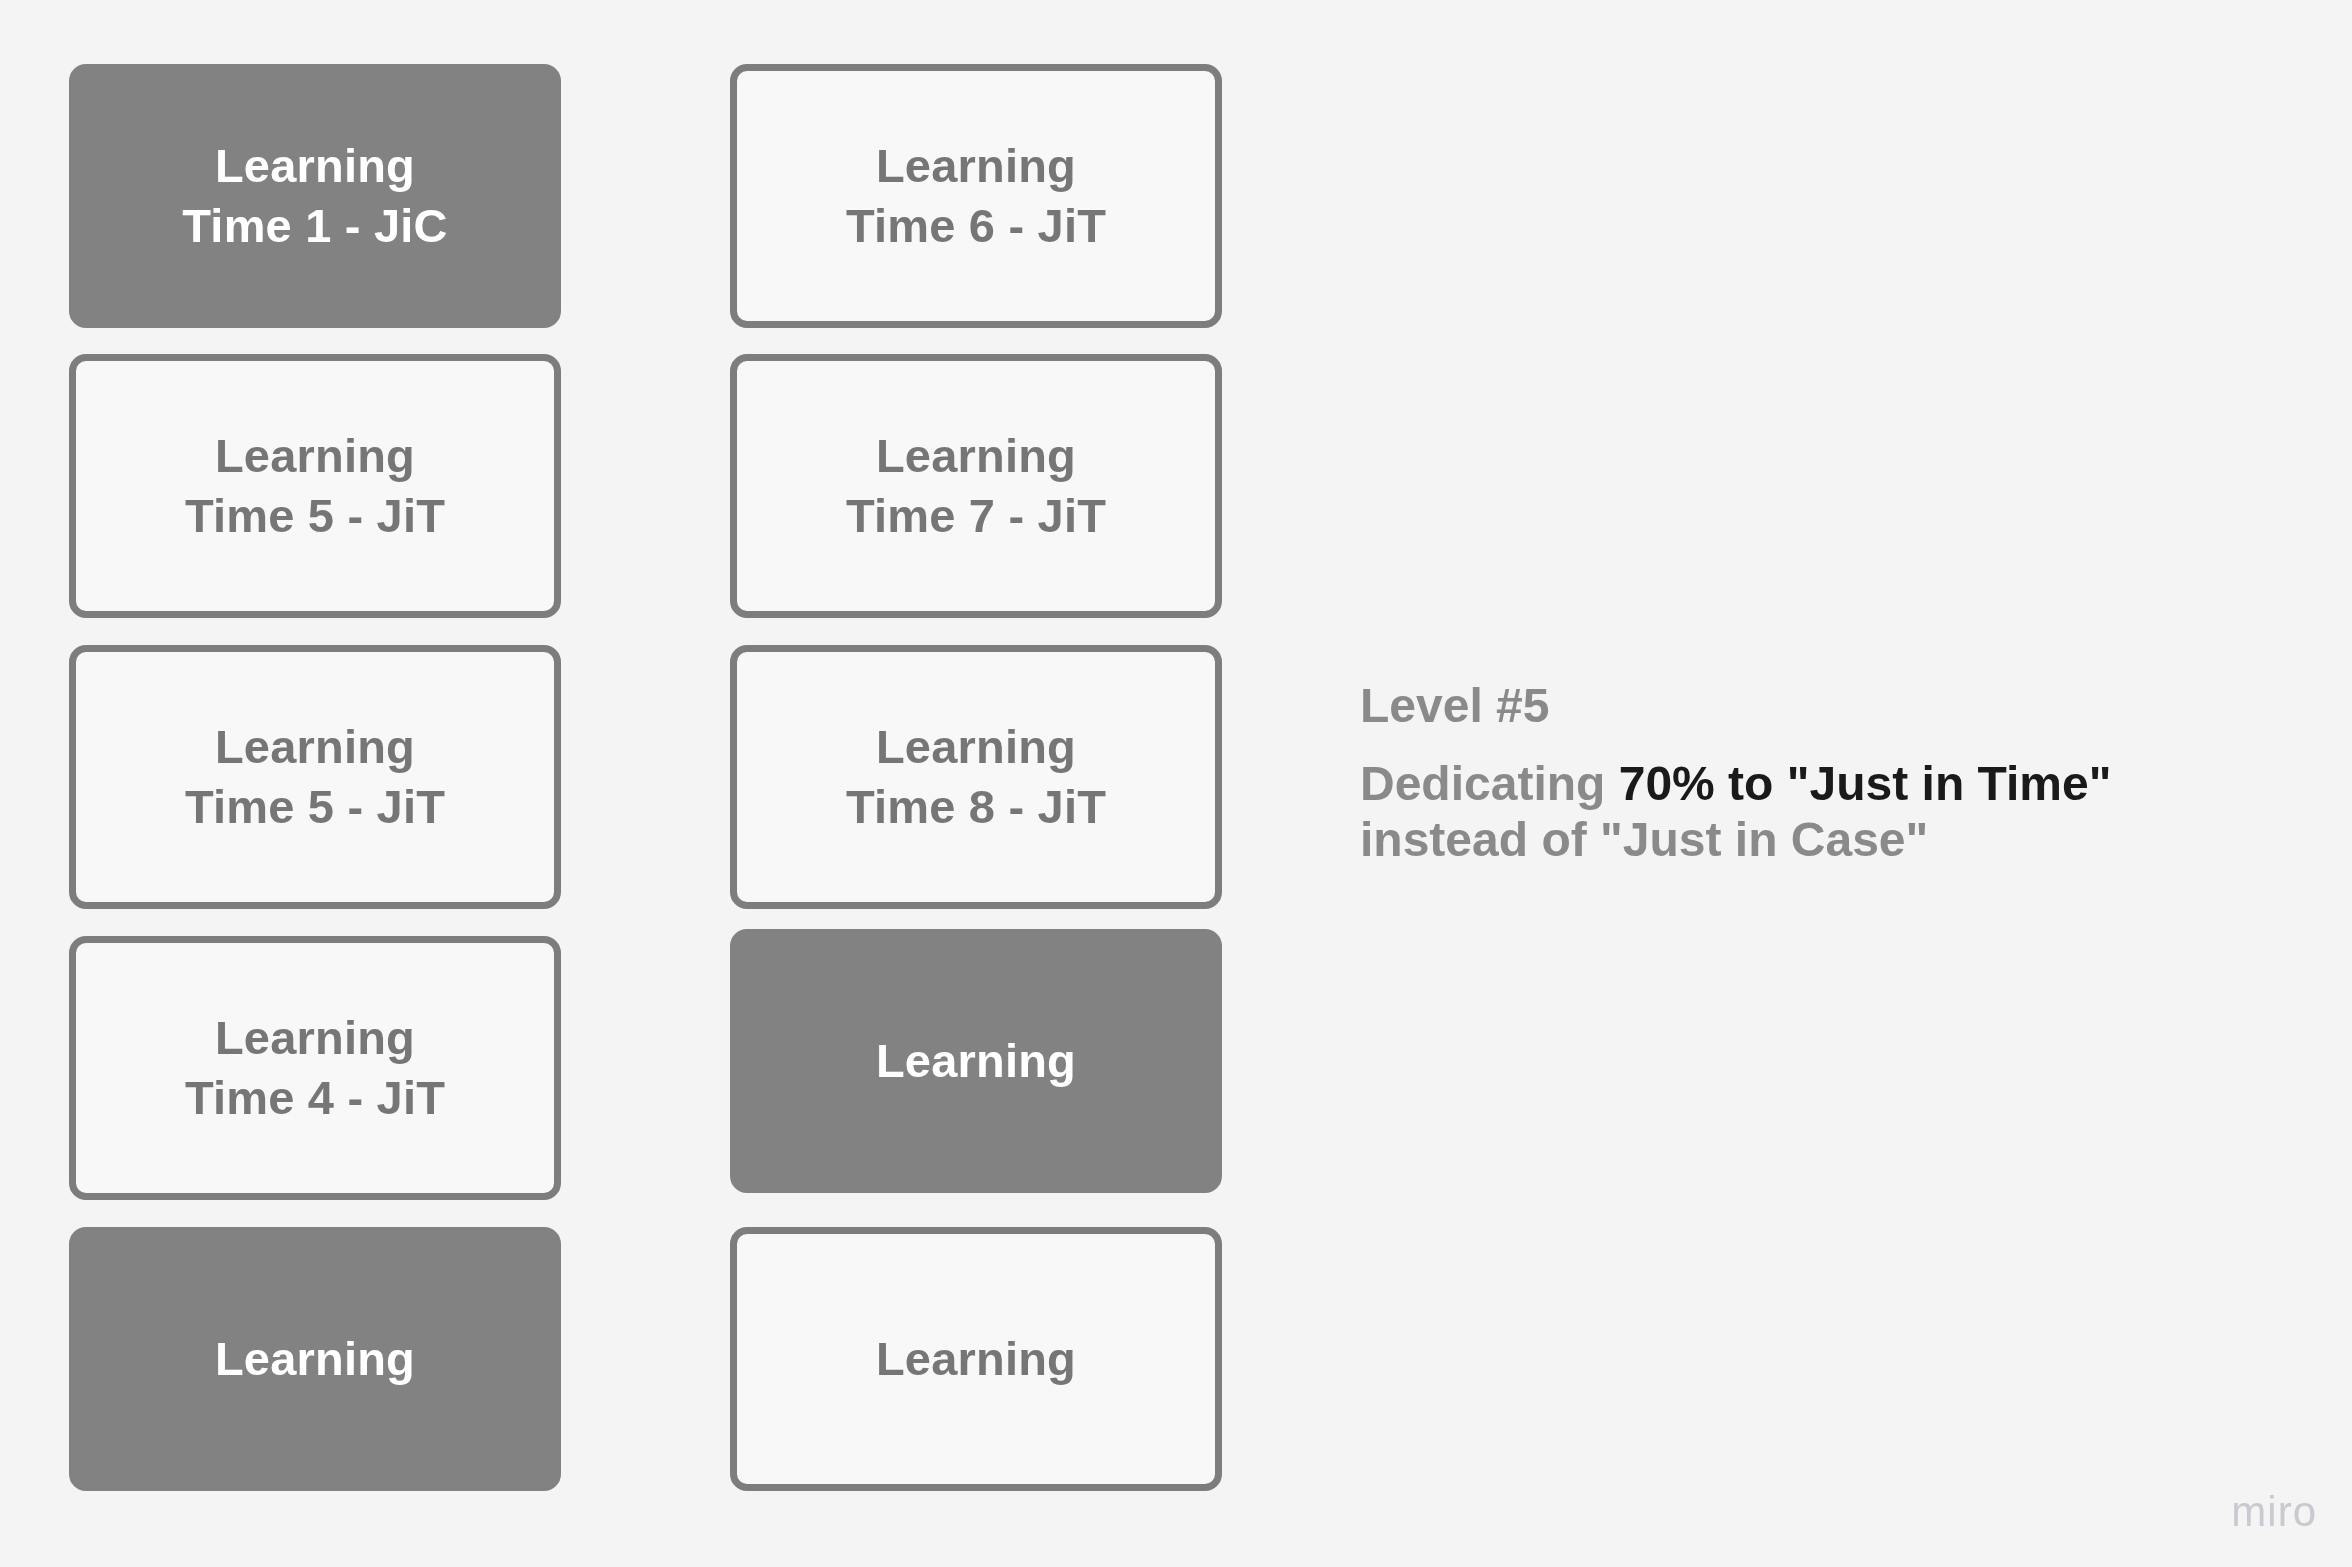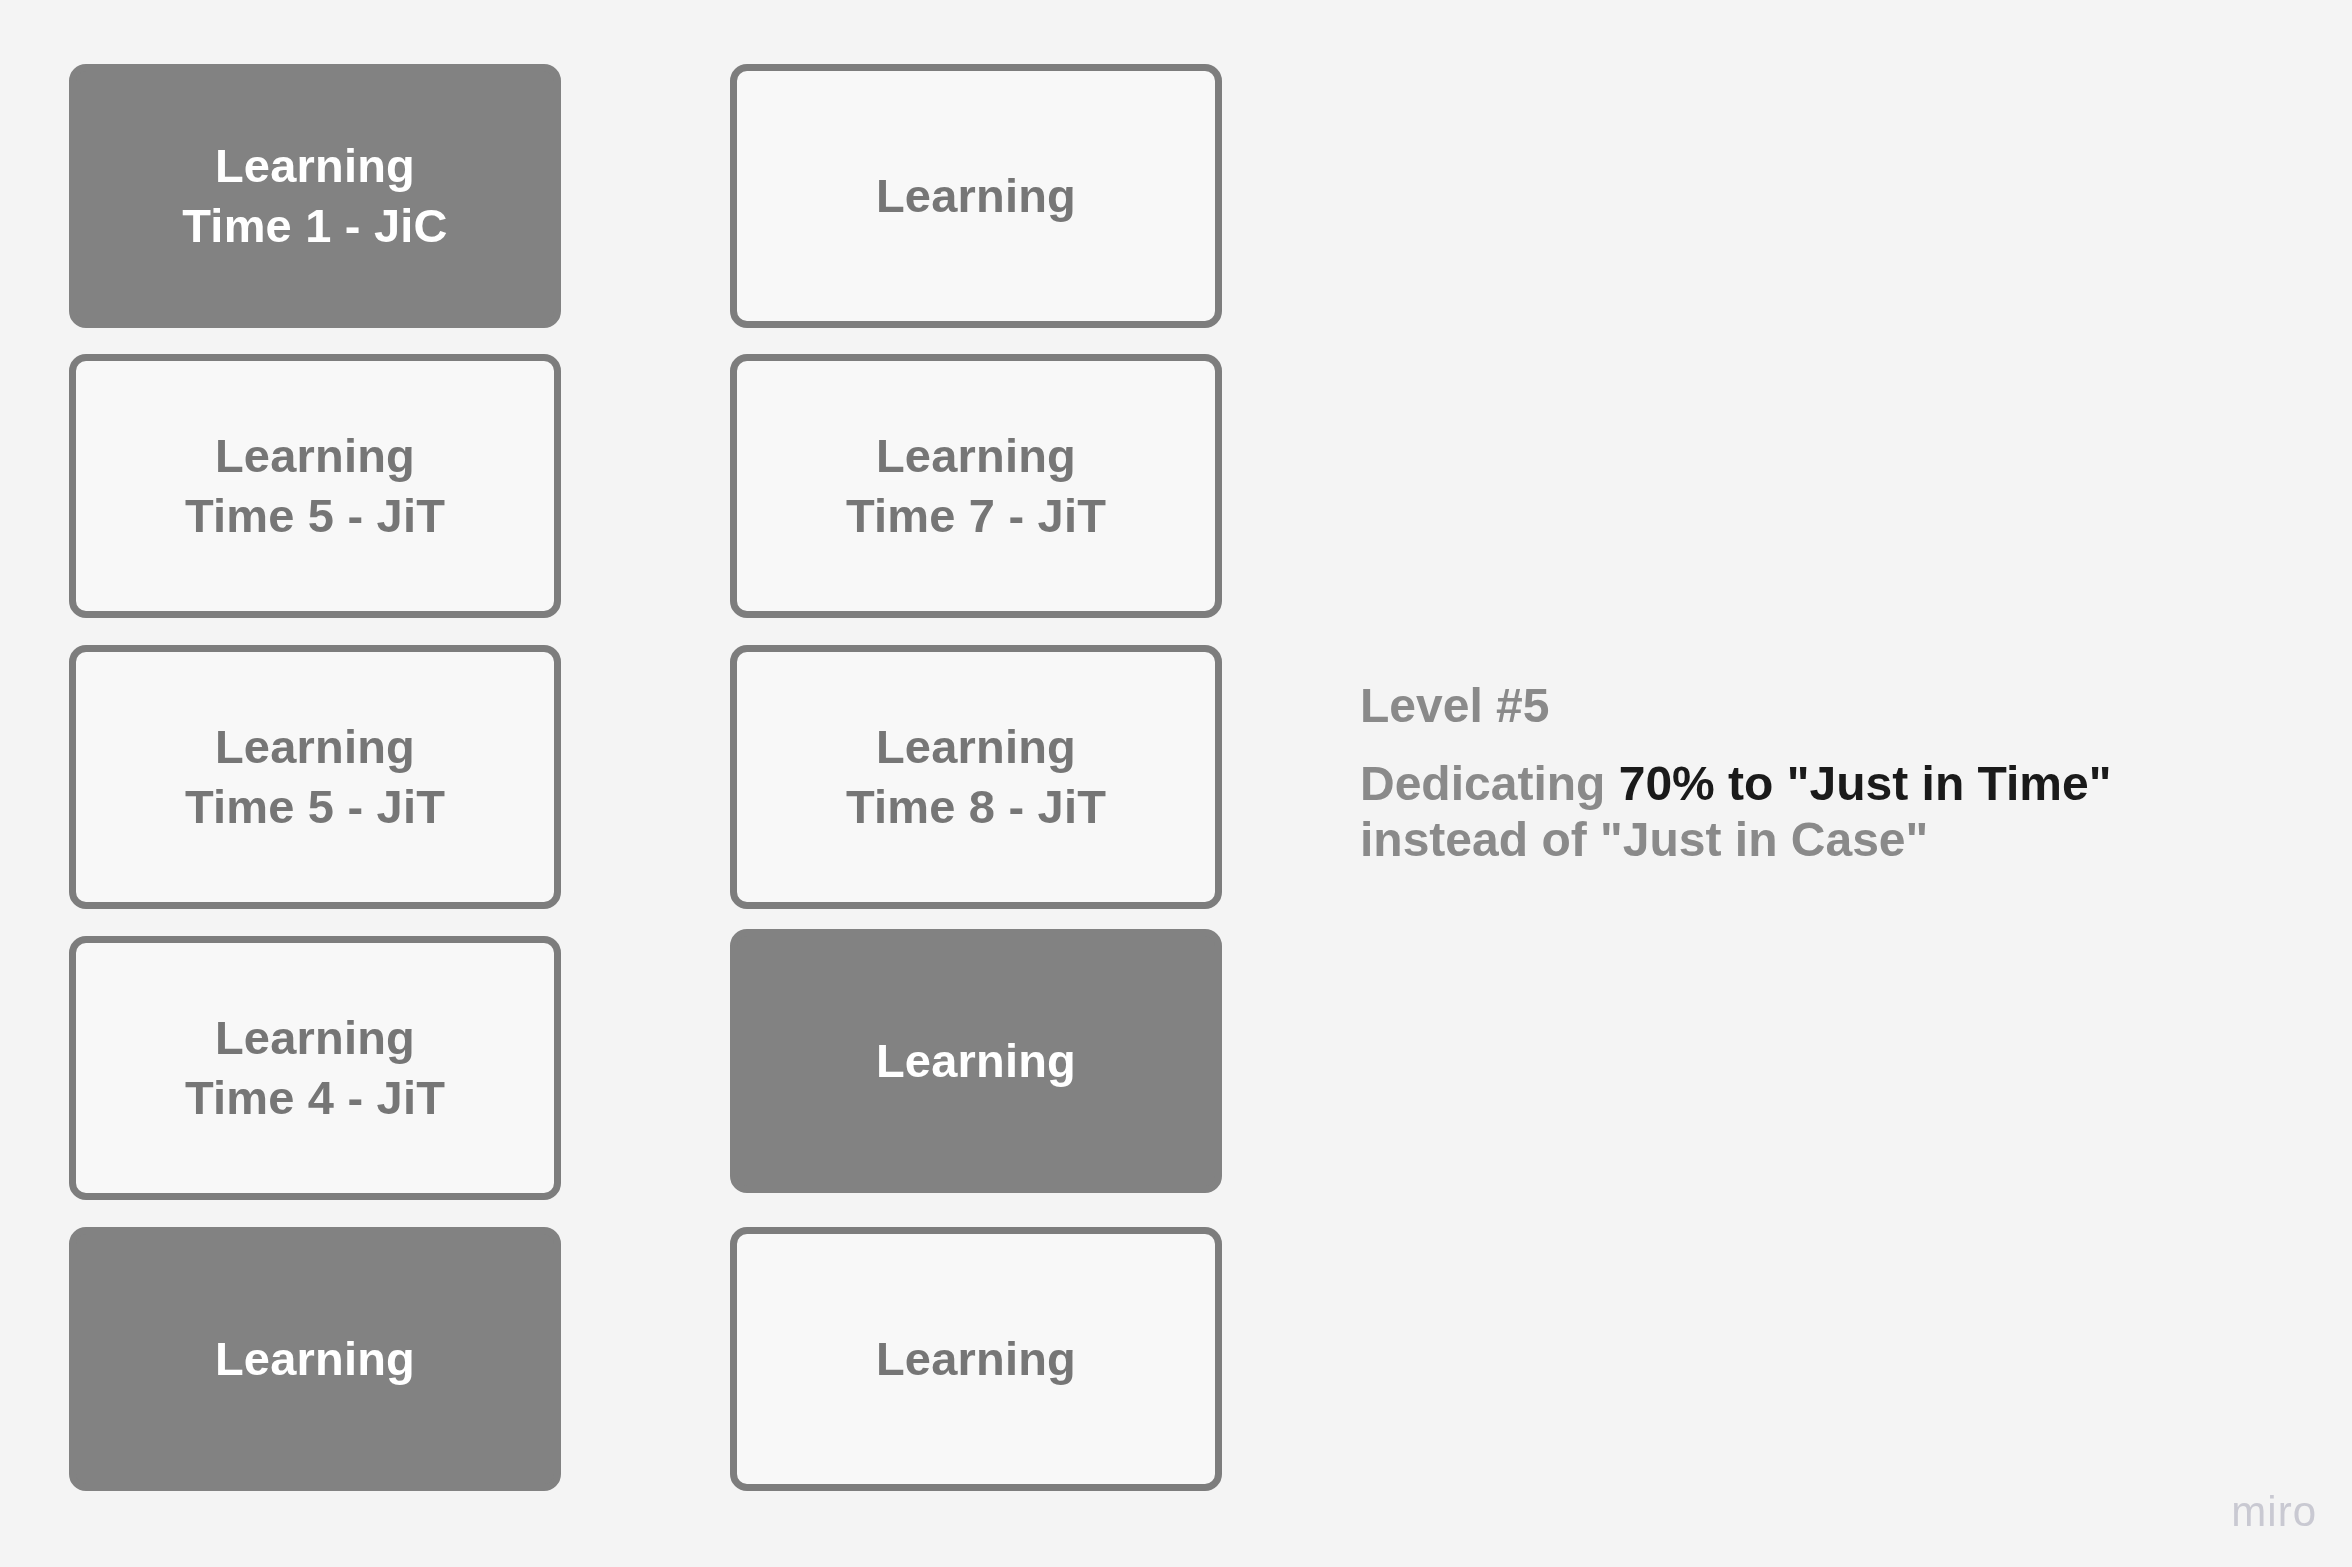--- a/index.html
+++ b/index.html
@@ -114,20 +114,21 @@
     <span class="line">Learning</span>
     <span class="line">Time 4 - JiT</span>
   </div>
 
   <div class="card filled" style="left:69px; top:1227px;">
     <span class="line">Learning</span>
   </div>
 
   <div class="card outline" style="left:730px; top:64px;">
     <span class="line">Learning</span>
+    <span class="line">Time 6 - JiT</span>
   </div>
 
   <div class="card outline" style="left:730px; top:354px;">
     <span class="line">Learning</span>
     <span class="line">Time 7 - JiT</span>
   </div>
 
   <div class="card outline" style="left:730px; top:645px;">
     <span class="line">Learning</span>
     <span class="line">Time 8 - JiT</span>

